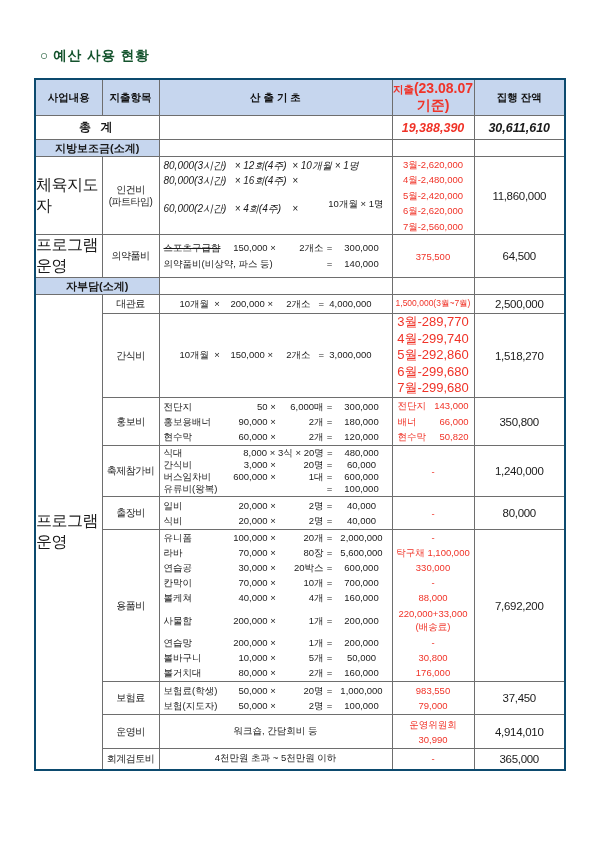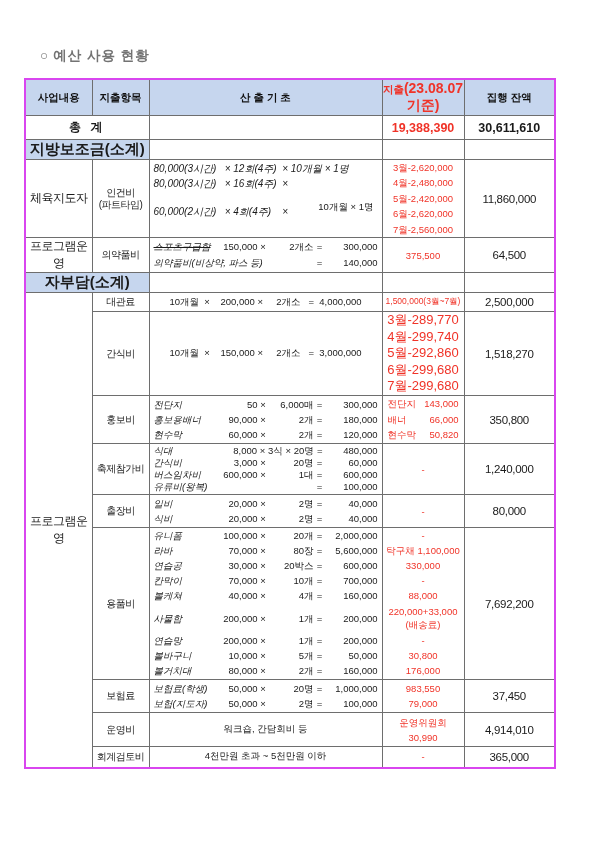--- a/index.html
+++ b/index.html
@@ -1,41 +1,41 @@
 <!DOCTYPE html>
 <html style="--header_bg: #c6d6ee; --red: #f03328;"><head>
 <meta charset="utf-8">
 <style>
   html,body{margin:0;padding:0;background:#fff;}
   body{font-family:"Liberation Sans","DejaVu Sans",sans-serif;color:#1a1a1a;}
   .page{position:relative;width:600px;height:849px;background:#fff;overflow:hidden;}
-  .title{position:absolute;left:40px;top:47px;font-size:13.5px;font-weight:bold;letter-spacing:1px;color:#737373;}
+  .title{position:absolute;left:40px;top:47px;font-size:13.5px;font-weight:bold;letter-spacing:1px;color:#14532d;}
   .title .bullet{font-weight:normal;margin-right:4px;}
-  table.tbl{position:absolute;left:24px;top:78px;width:530px;border-collapse:collapse;table-layout:fixed;border:2px solid #d946ef;}
+  table.tbl{position:absolute;left:34px;top:78px;width:530px;border-collapse:collapse;table-layout:fixed;border:2px solid #0c4a6e;}
   td,th{border:1px solid #6e6e6e;padding:0;vertical-align:middle;overflow:hidden;}
   th{background:var(--header_bg,#c6d6ee);font-size:10.5px;font-weight:bold;height:20px;color:#111;}
   th .note{font-size:14px;font-weight:bold;}
   .red{color:var(--red,#f03328);}
-  .stlabel{background:var(--header_bg,#c6d6ee);font-weight:bold;font-size:15px;text-align:center;}
+  .stlabel{background:var(--header_bg,#c6d6ee);font-weight:bold;font-size:11px;text-align:center;}
   .total-label{font-weight:bold;font-size:12px;text-align:center;letter-spacing:3px;}
-  .total-num{font-weight:bold;font-size:12.5px;text-align:center;}
-  .biz{font-size:12px;text-align:center;letter-spacing:-0.5px;}
+  .total-num{font-weight:bold;font-size:12.5px;text-align:center;font-style:italic;}
+  .biz{font-size:16px;text-align:left;letter-spacing:-0.5px;}
   .item{font-size:10px;text-align:center;line-height:12px;letter-spacing:-0.5px;}
   .basis{font-size:9.5px;padding:1px 4px;}
   .vtop{vertical-align:top;}
   .rel{position:relative;}
   .fline{display:flex;line-height:15px;align-items:center;}
   .tight .fline{line-height:12px;}
   .fline.tall{height:30px;}
-  .fn{width:58px;white-space:nowrap;font-style:italic;}
+  .fn{width:58px;white-space:nowrap;}
   .fp{width:46px;text-align:right;white-space:nowrap;}
   .ft{width:11px;text-align:center;}
   .fq{flex:1;text-align:right;white-space:nowrap;}
   .fe{width:12px;text-align:center;}
-  .fa{width:52px;text-align:right;white-space:nowrap;}
+  .fa{width:52px;text-align:center;white-space:nowrap;}
   .strike{text-decoration:line-through;}
   .plain{white-space:pre;font-size:9.5px;text-align:center;}
   .spend{font-size:9.5px;text-align:center;}
   .spend .sline{line-height:15px;}
   .spend .tallblock{height:30px;display:flex;flex-direction:column;justify-content:center;line-height:13px;}
   .mline{line-height:15.4px;font-size:9.5px;text-align:center;}
   .mline2{line-height:16.6px;font-size:13px;text-align:center;}
   .bal{font-size:11.5px;text-align:center;letter-spacing:-0.3px;}
   .lline{white-space:pre;line-height:15px;font-size:10px;font-style:italic;}
   .l3{margin-top:13px;}

